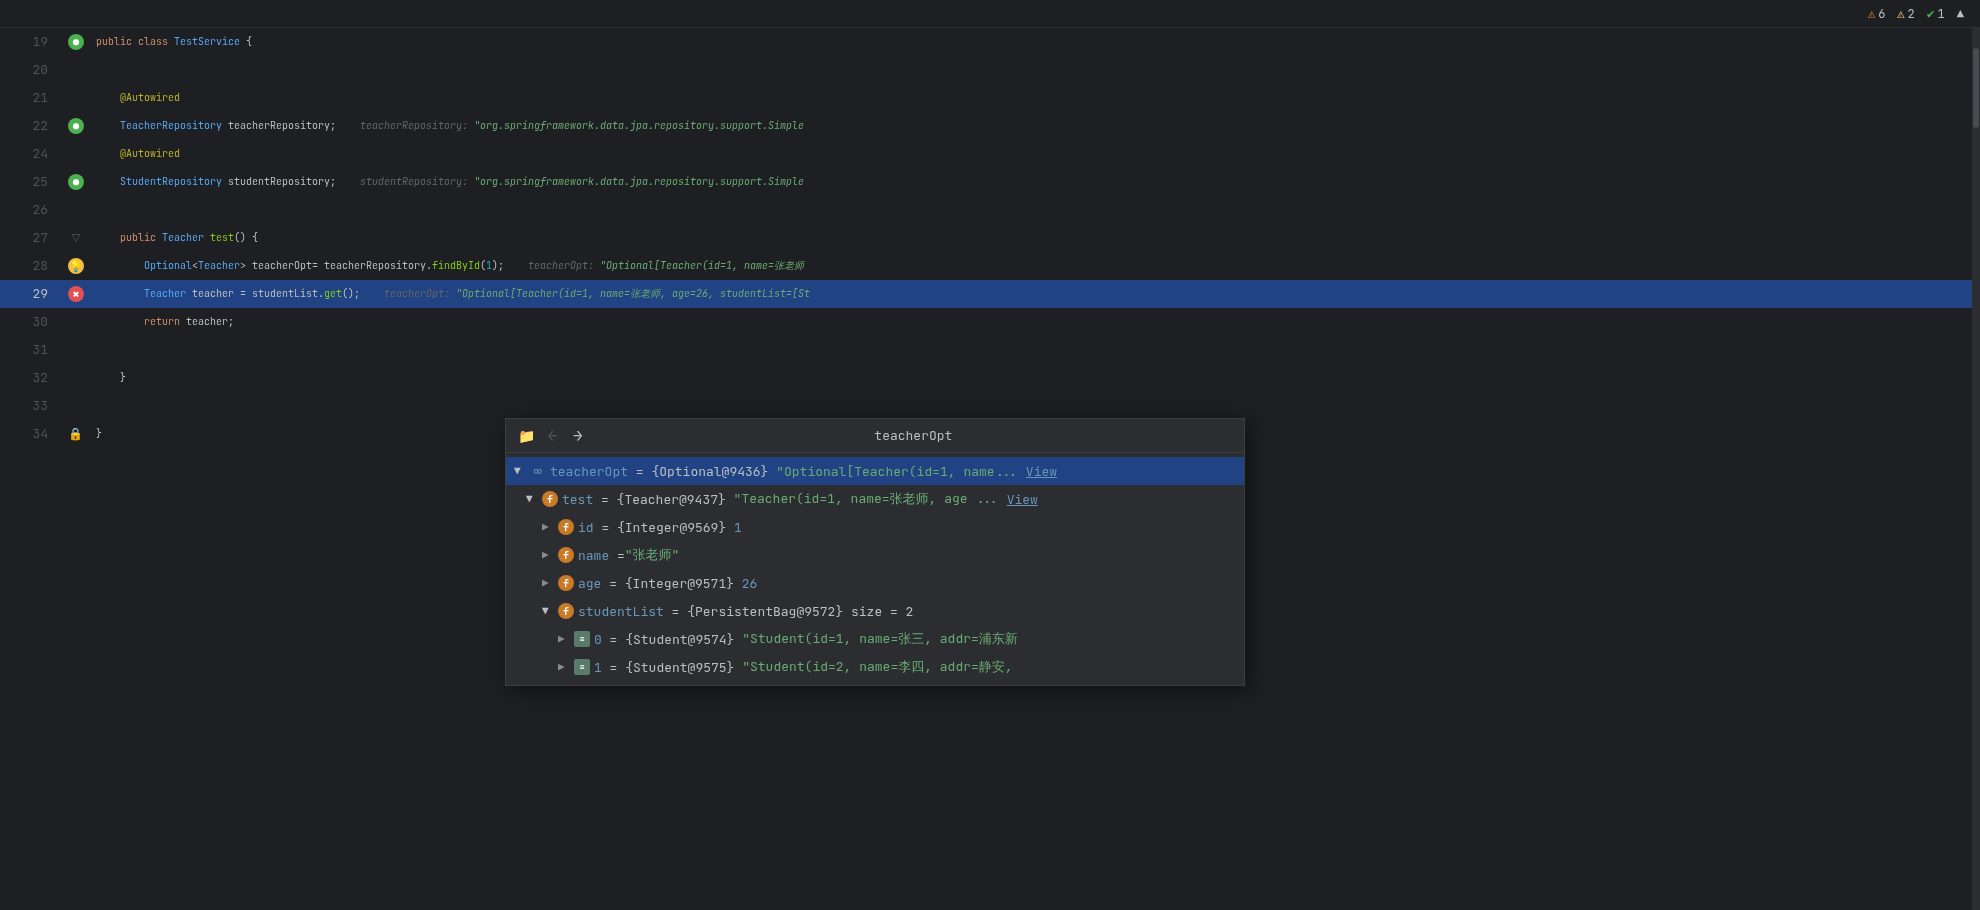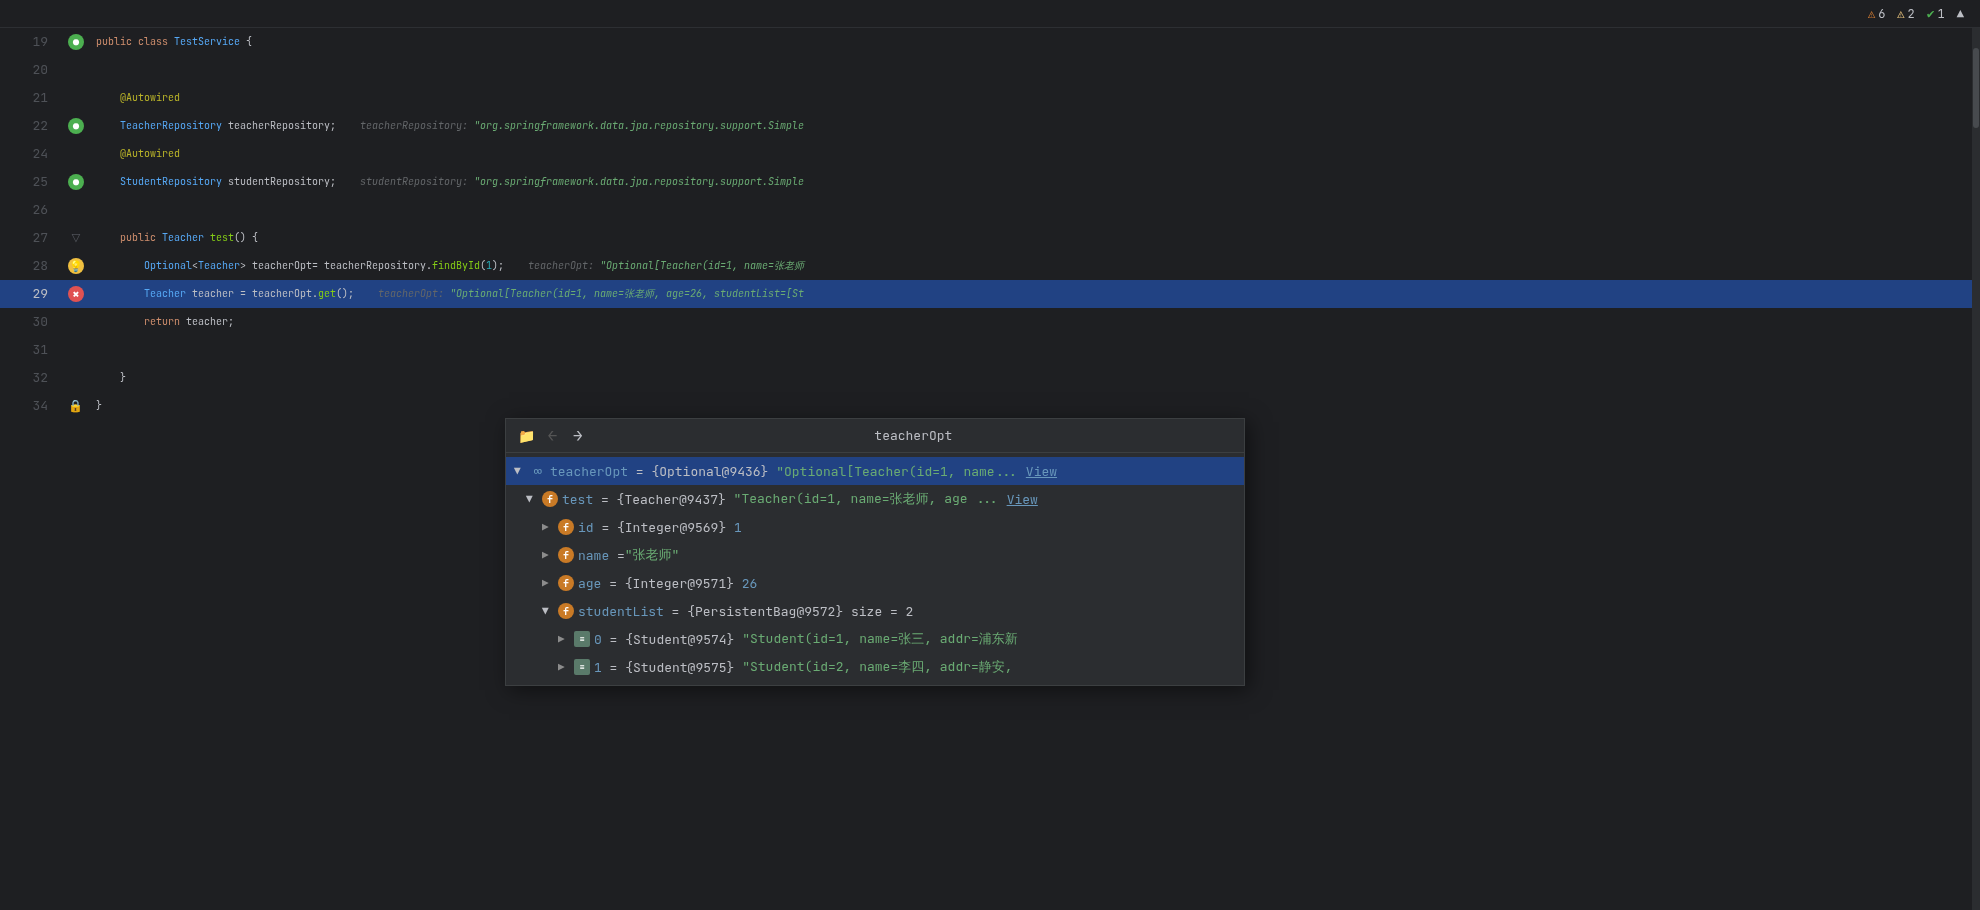--- a/index.html
+++ b/index.html
@@ -373,41 +373,46 @@
         <div class="gutter-icon yellow-bulb" style="font-size:11px; background:#f0c040; color:#333;">💡</div>
       </div>
       <div class="code-content">        <span class="type">Optional</span><span class="plain">&lt;</span><span class="type">Teacher</span><span class="plain">&gt;</span> <span class="plain">teacherOpt=</span> <span class="plain">teacherRepository.</span><span class="method">findById</span><span class="plain">(</span><span class="number">1</span><span class="plain">);</span>    <span class="hint">teacherOpt: <span class="hint-string">"Optional[Teacher(id=1, name=张老师</span></span></div>
     </div>
 
     <div class="code-line selected">
       <div class="line-number" style="color:#bcbec4;padding-left:20px;">29</div>
       <div class="line-gutter">
         <div class="gutter-icon red-circle" style="background:#e05252; color:white; font-size:11px;">✖</div>
       </div>
-      <div class="code-content">        <span class="type">Teacher</span> <span class="plain">teacher =</span> <span class="plain">teacherOpt.</span><span class="method">get</span><span class="plain">();</span>    <span class="hint">teacherOpt: <span class="hint-string">"Optional[Teacher(id=1, name=张老师, age=26, studentList=[St</span></span></div>
+      <div class="code-content">        <span class="type">Teacher</span> <span class="plain">teacher =</span> <span class="plain">studentList.</span><span class="method">get</span><span class="plain">();</span>    <span class="hint">teacherOpt: <span class="hint-string">"Optional[Teacher(id=1, name=张老师, age=26, studentList=[St</span></span></div>
     </div>
 
     <div class="code-line">
       <div class="line-number">30</div>
       <div class="line-gutter"></div>
       <div class="code-content">        <span class="kw">return</span> <span class="plain">teacher;</span></div>
     </div>
 
     <div class="code-line">
       <div class="line-number">31</div>
       <div class="line-gutter"></div>
       <div class="code-content"> </div>
     </div>
 
     <div class="code-line">
       <div class="line-number">32</div>
       <div class="line-gutter"></div>
       <div class="code-content">    <span class="plain">}</span></div>
     </div>
 
+    <div class="code-line">
+      <div class="line-number">33</div>
+      <div class="line-gutter"></div>
+      <div class="code-content"> </div>
+    </div>
 
     <div class="code-line">
       <div class="line-number">34</div>
       <div class="line-gutter">
         <div class="gutter-icon lock-icon" style="font-size:12px; color:#4e5157;">🔒</div>
       </div>
       <div class="code-content"><span class="plain">}</span></div>
     </div>
 
     <div class="debug-popup">

